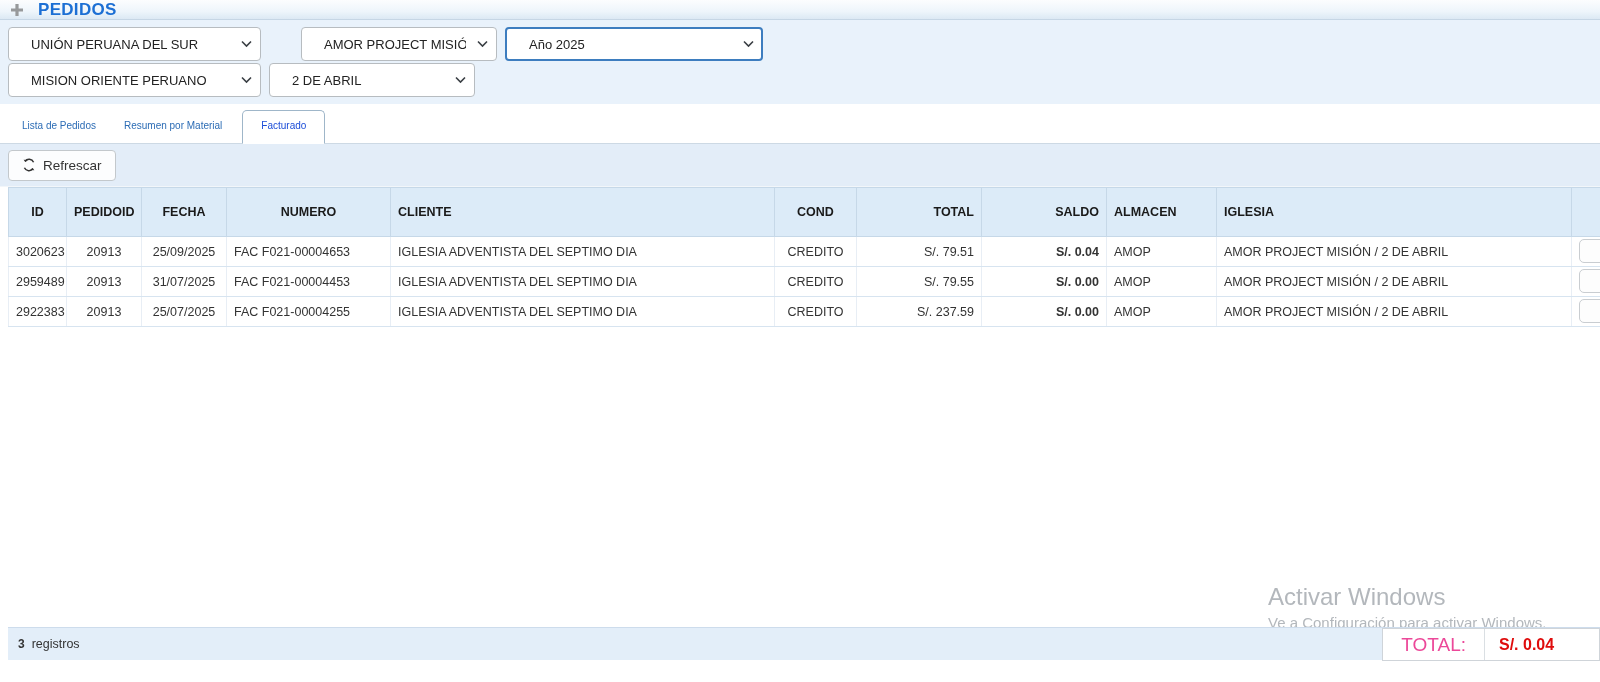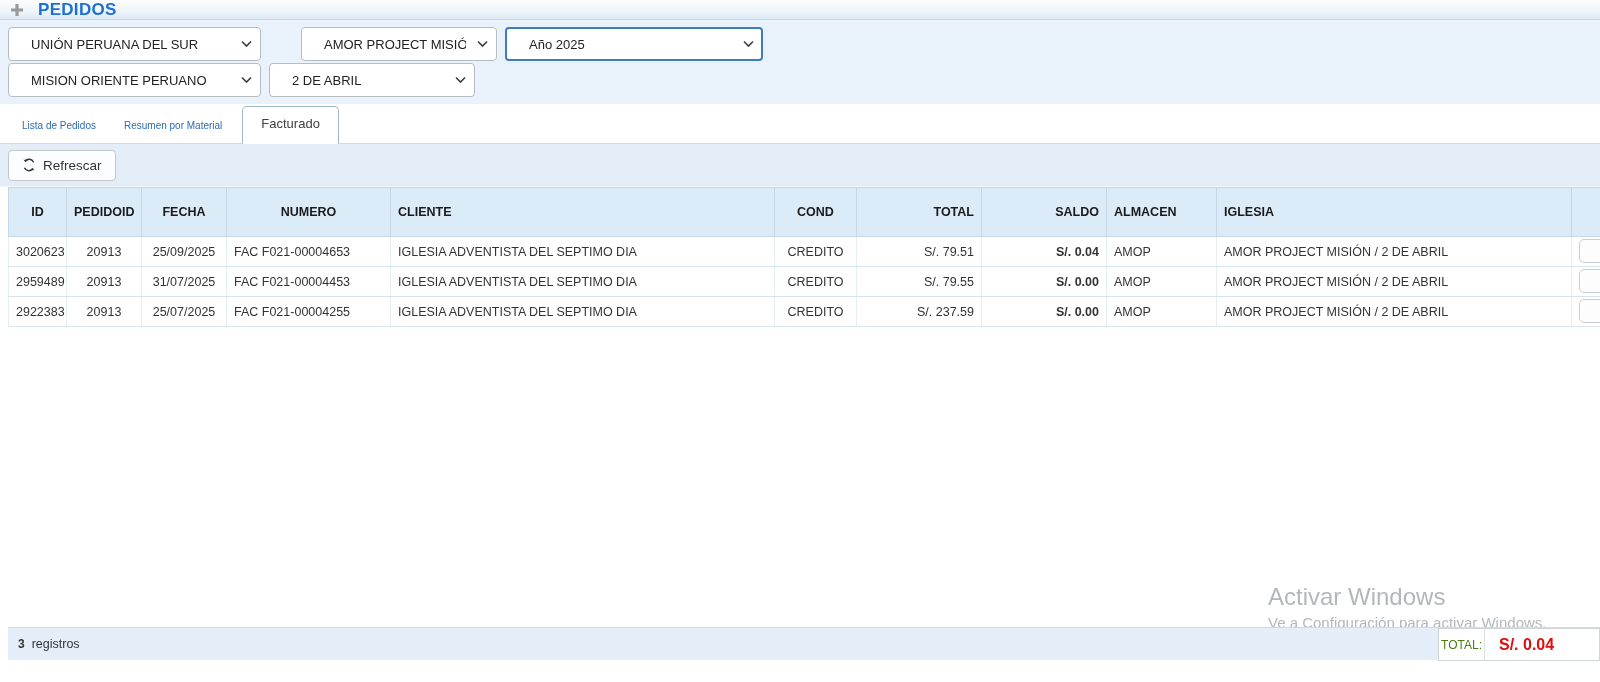--- a/index.html
+++ b/index.html
@@ -82,22 +82,22 @@
     font-size: 10px;
     padding: 10px 14px 12px 14px;
     cursor: pointer;
     white-space: nowrap;
   }
   .tab-active {
     background: #fff;
     border: 1px solid #9fb6c9;
     border-bottom: 1px solid #fff;
     border-radius: 5px 5px 0 0;
-    color: #404040;
-    font-size: 13px;
+    color: #1d4ed8;
+    font-size: 10px;
     padding: 9px 18px 12px 18px;
     margin-left: 6px;
     margin-bottom: -1px;
     white-space: nowrap;
   }
 
   
   .toolbar {
     height: 43px;
     background: #e3edf8;
@@ -202,23 +202,23 @@
     position: absolute;
     right: 0; top: 0;
     height: 33px;
     display: flex;
     align-items: stretch;
     background: #fff;
     border: 1px solid #cfd4d9;
   }
   .total-label {
     display: flex; align-items: center;
-    padding: 0 2px;
-    color: #4d7c0f;
-    font-size: 12px;
+    padding: 0 18px;
+    color: #ec4899;
+    font-size: 19px;
   }
   .total-value {
     display: flex; align-items: center;
     border-left: 1px solid #dadfe3;
     padding: 0 18px 0 14px;
     color: #df0d0d;
     font-size: 16px;
     font-weight: bold;
     min-width: 115px;
   }

